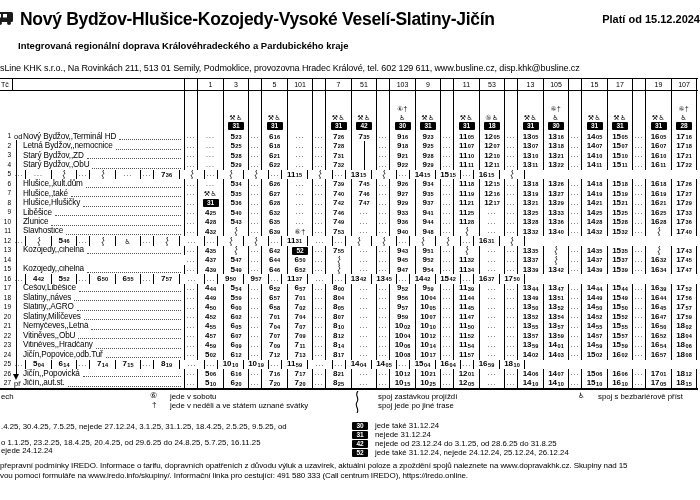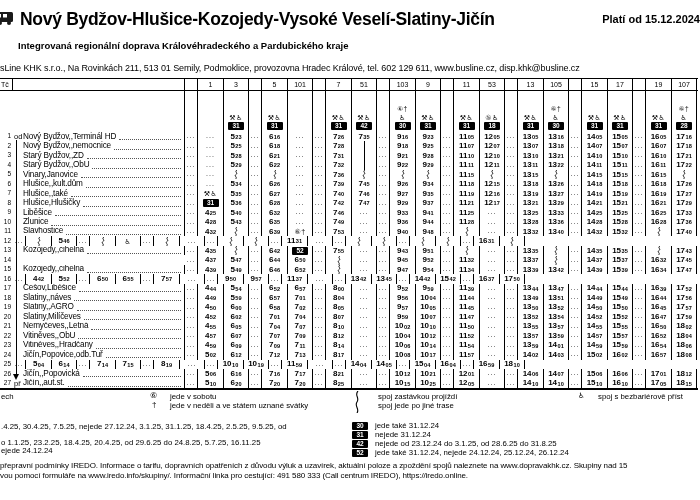--- a/index.html
+++ b/index.html
@@ -288,21 +288,21 @@
         </div>
         <div class="c" style="width: 26px; border-left: 1px solid rgb(0, 0, 0); border-right: 1.5px solid rgb(0, 0, 0);">
           <div class="h">17</div>
           <div class="m">16</div>
         </div>
       </div>
       <div class="ttrow">
         <div class="c tcnum" style="width: 13px;">2</div>
         <div class="c namec" style="width: 172px; border-right: 1.5px solid rgb(0, 0, 0);">
           <div class="pre"></div>
-          <div class="nm">Nový Bydžov,,nemocnice</div>
+          <div class="nm">Letná Bydžov,,nemocnice</div>
           <div class="leader"></div>
         </div>
         <div class="c" style="width: 12px;">
           <div class="dts">...</div>
         </div>
         <div class="c" style="width: 26px; border-left: 1.5px solid rgb(0, 0, 0);">
           <div class="dts">...</div>
         </div>
         <div class="c" style="width: 26px; border-left: 1px solid rgb(0, 0, 0); border-right: 1.5px solid rgb(0, 0, 0);">
           <div class="h">5</div>
@@ -565,25 +565,20 @@
           <div class="h">16</div>
           <div class="m">11</div>
         </div>
         <div class="c" style="width: 26px; border-left: 1px solid rgb(0, 0, 0); border-right: 1.5px solid rgb(0, 0, 0);">
           <div class="h">17</div>
           <div class="m">22</div>
         </div>
       </div>
       <div class="ttrow">
         <div class="c tcnum" style="width: 13px;">5</div>
-        <div class="c namec" style="width: 172px; border-right: 1.5px solid rgb(0, 0, 0);">
-          <div class="pre"></div>
-          <div class="nm">Vinary,Janovice</div>
-          <div class="leader"></div>
-        </div>
         <div class="c" style="width: 12px;">
           <div class="dts">...</div>
         </div>
         <div class="c" style="width: 26px; border-left: 1.5px solid rgb(0, 0, 0);">
           <div class="dts">...</div>
         </div>
         <div class="c" style="width: 26px; border-left: 1px solid rgb(0, 0, 0); border-right: 1.5px solid rgb(0, 0, 0);">
           <svg width="6" height="9" viewBox="0 0 6 9">
             <path d="M4 0 C1 1.8, 5.5 3, 3 4.5 C0.5 6, 5 7.2, 2.5 9" stroke="#000" stroke-width="0.9" fill="none"></path>
           </svg>

